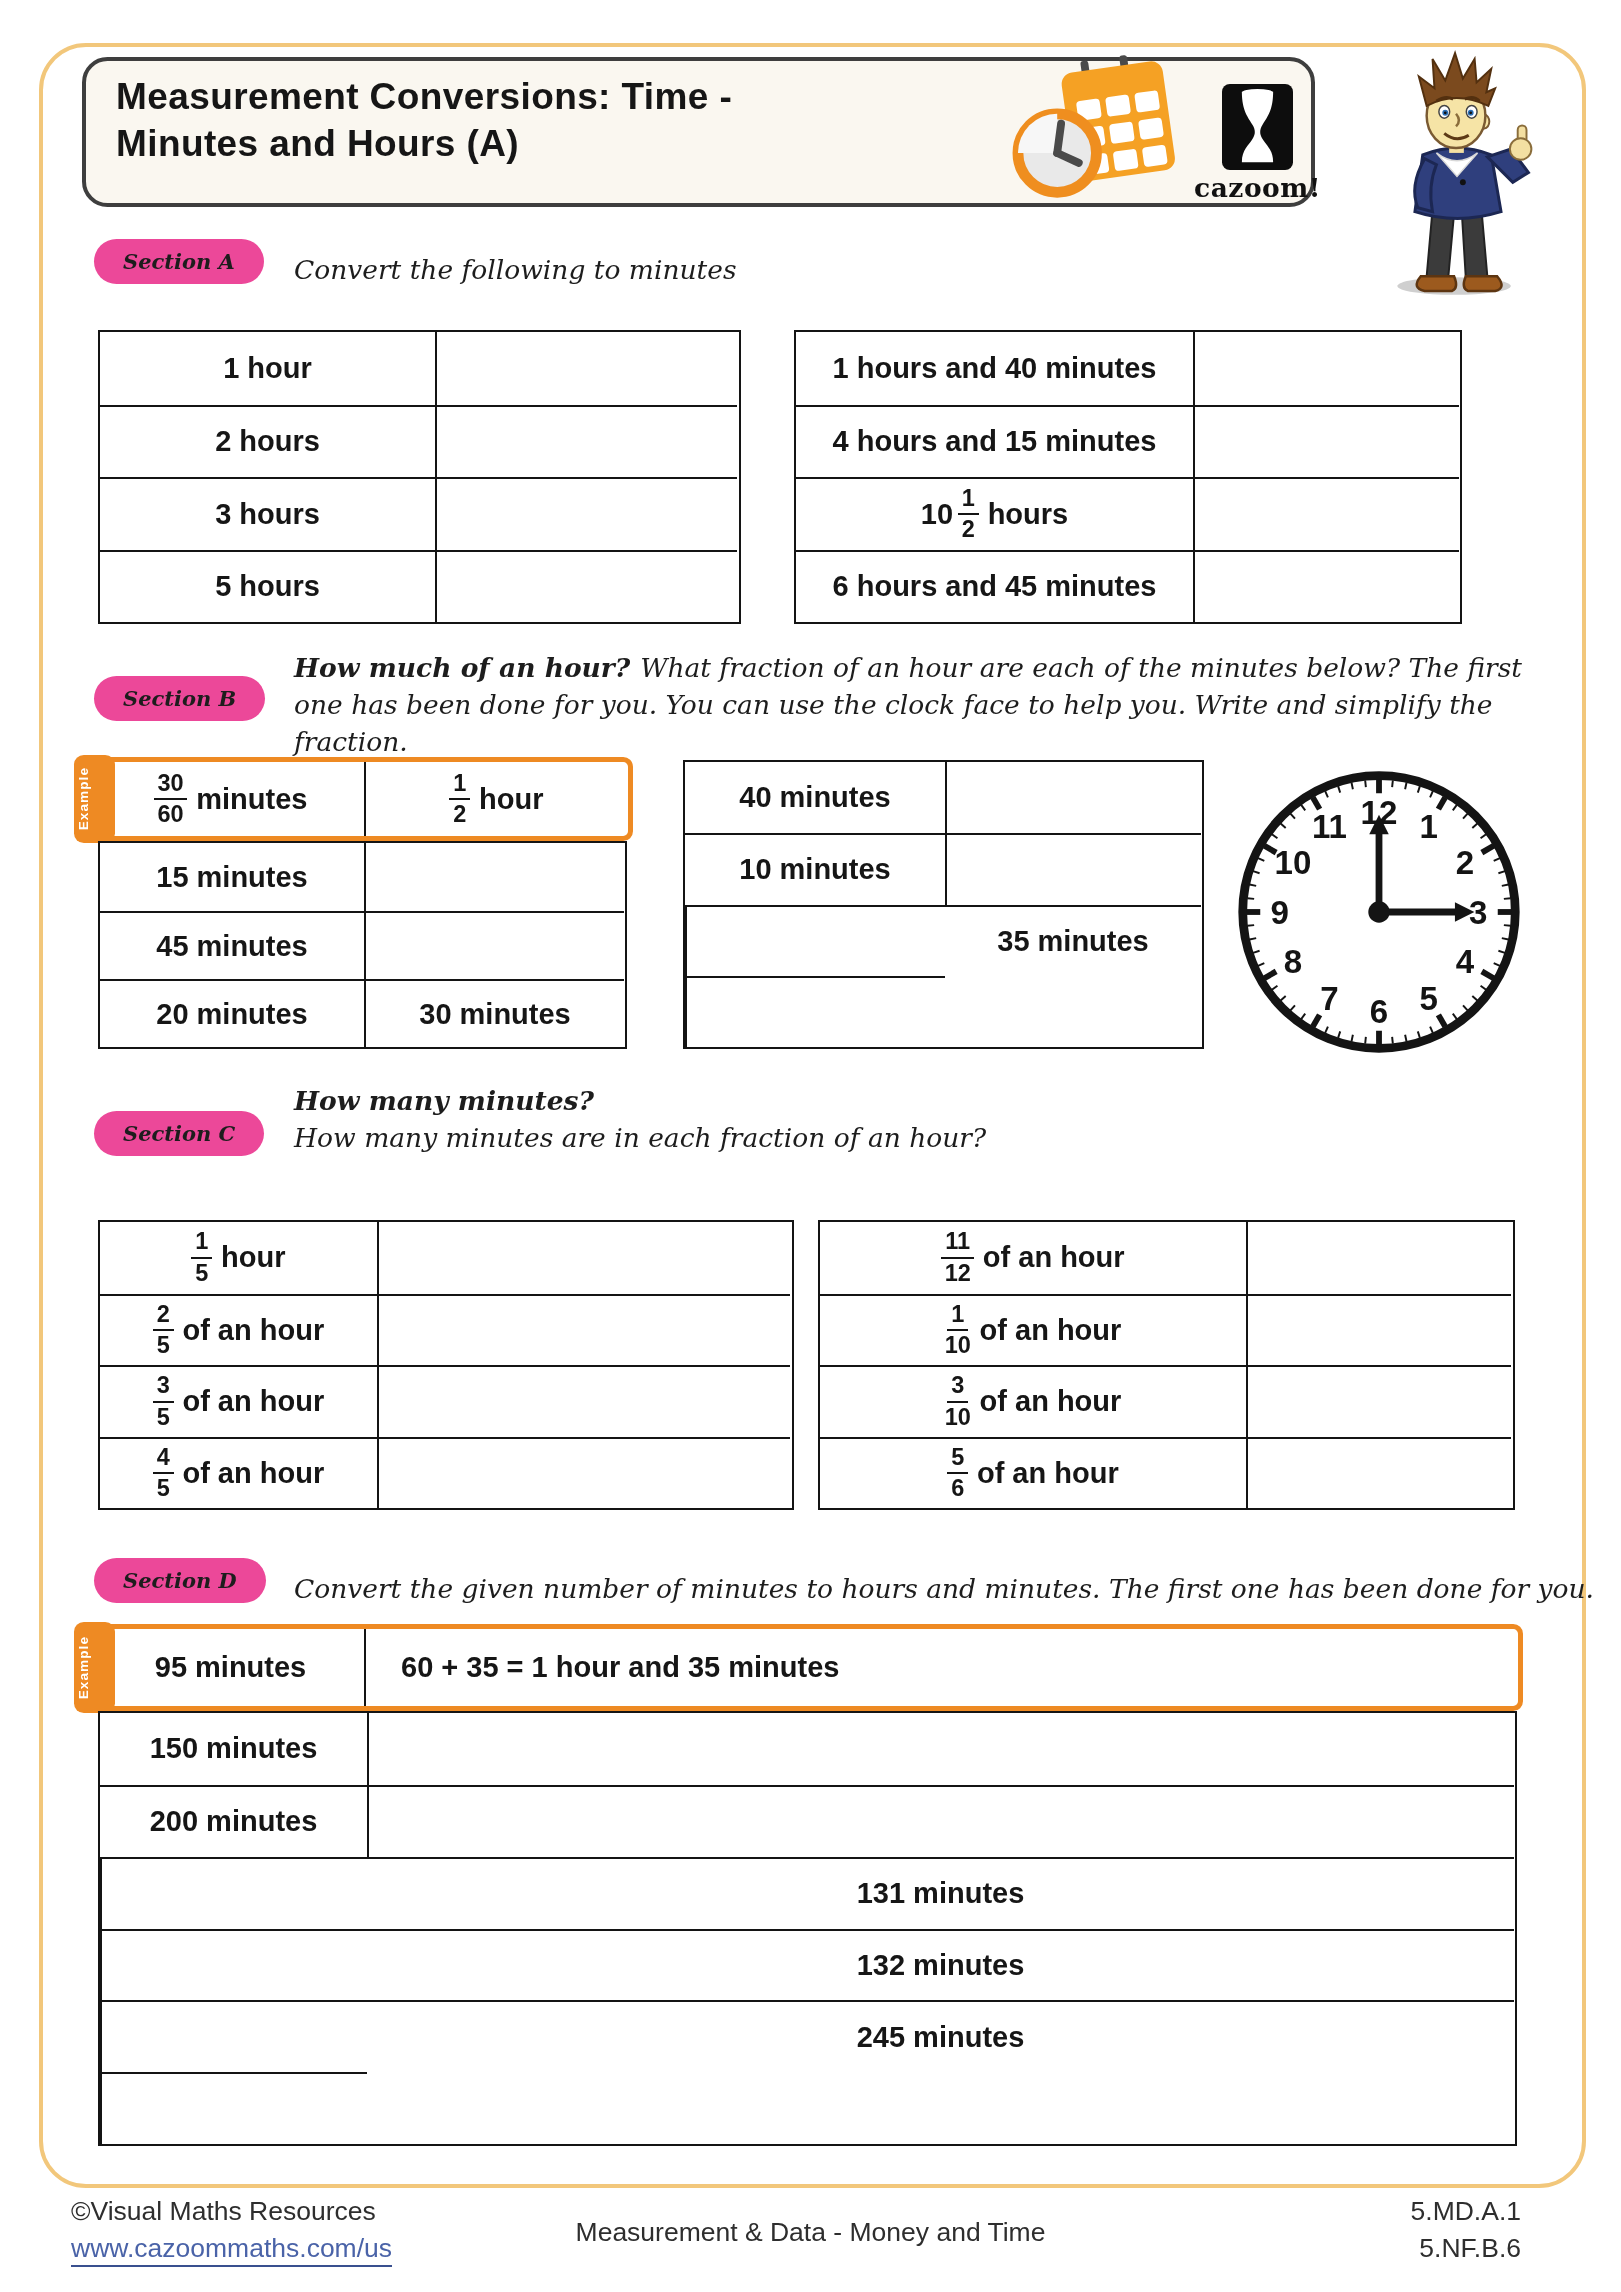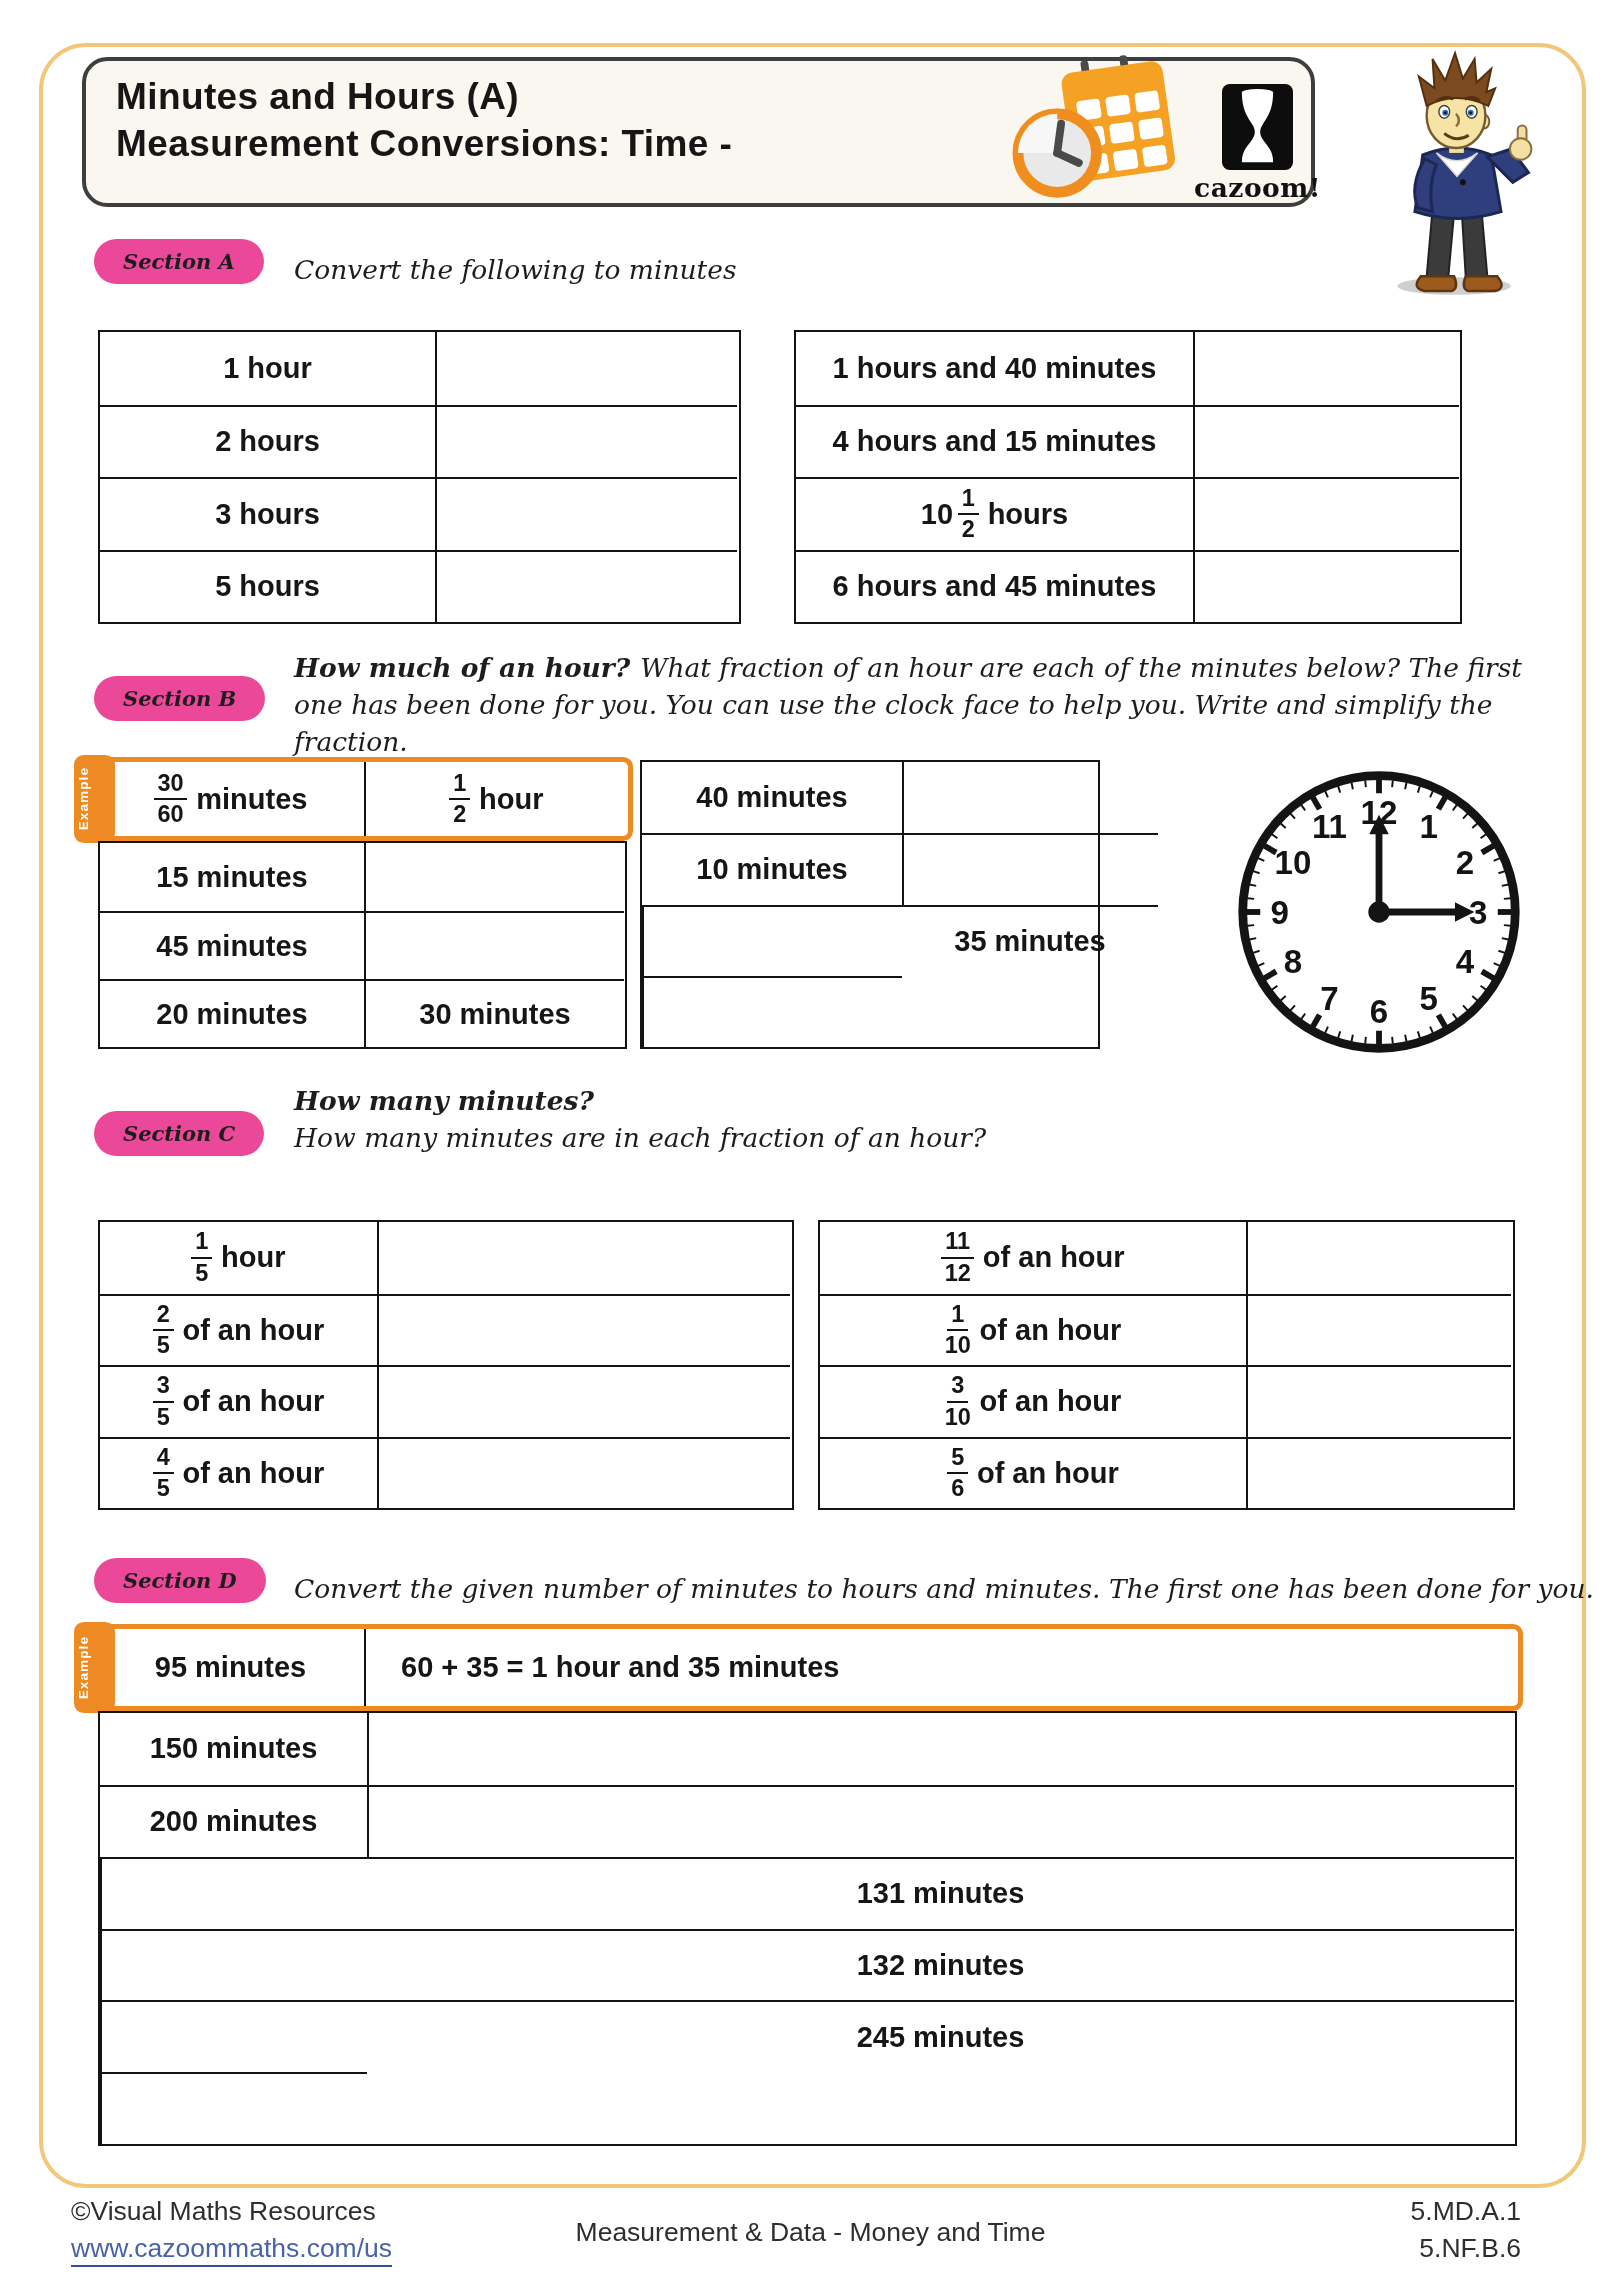--- a/index.html
+++ b/index.html
@@ -44,22 +44,22 @@
   .foot-url{color:#4a63a8;border-bottom:2.9px solid #39508f;padding-bottom:2px;}
   .foot-right{text-align:right;}
 </style>
 </head>
 <body>
 
 <div class="abs page-border"></div>
 
 <div class="abs title-box"></div>
 <div class="abs title-text">
+  <div>Measurement Conversions: Time -</div>
   <div>Minutes and Hours (A)</div>
-  <div>Measurement Conversions: Time -</div>
 </div>
 
 <svg class="abs hdr-icon" viewBox="0 0 170 160">
   <g transform="rotate(-8 108 70)">
     <rect x="80" y="6" width="8" height="20" rx="3" fill="#4a4a4a"></rect>
     <rect x="120" y="6" width="8" height="20" rx="3" fill="#4a4a4a"></rect>
     <rect x="58" y="16" width="104" height="112" rx="12" fill="#F5A124"></rect>
     <rect x="70" y="46" width="24" height="20" rx="4" fill="#fff"></rect>
       <rect x="100" y="46" width="24" height="20" rx="4" fill="#fff"></rect>
       <rect x="130" y="46" width="24" height="20" rx="4" fill="#fff"></rect>
@@ -194,21 +194,21 @@
       <span>45 minutes</span>
     </div>
     <div class="wcell ans c1 nt"></div>
     <div class="wcell  nt">
       <span>20 minutes</span>
     </div>
     <div class="wcell ans c1 nt">
       <span>30 minutes</span>
     </div>
   </div>
-<div id="b-mid" class="abs wtable" style="left:640px;top:760px;width:460px;height:289px;grid-template-columns:260px 256px;">
+<div id="b-mid" class="abs wtable" style="left:683px;top:760px;width:521px;height:289px;grid-template-columns:260px 256px;">
     <div class="wcell ">
       <span>40 minutes</span>
     </div>
     <div class="wcell ans c1"></div>
     <div class="wcell  nt">
       <span>10 minutes</span>
     </div>
     <div class="wcell ans c1 nt"></div>
     <div class="wcell ans c1 nt"></div>
     <div class="wcell  nt">

